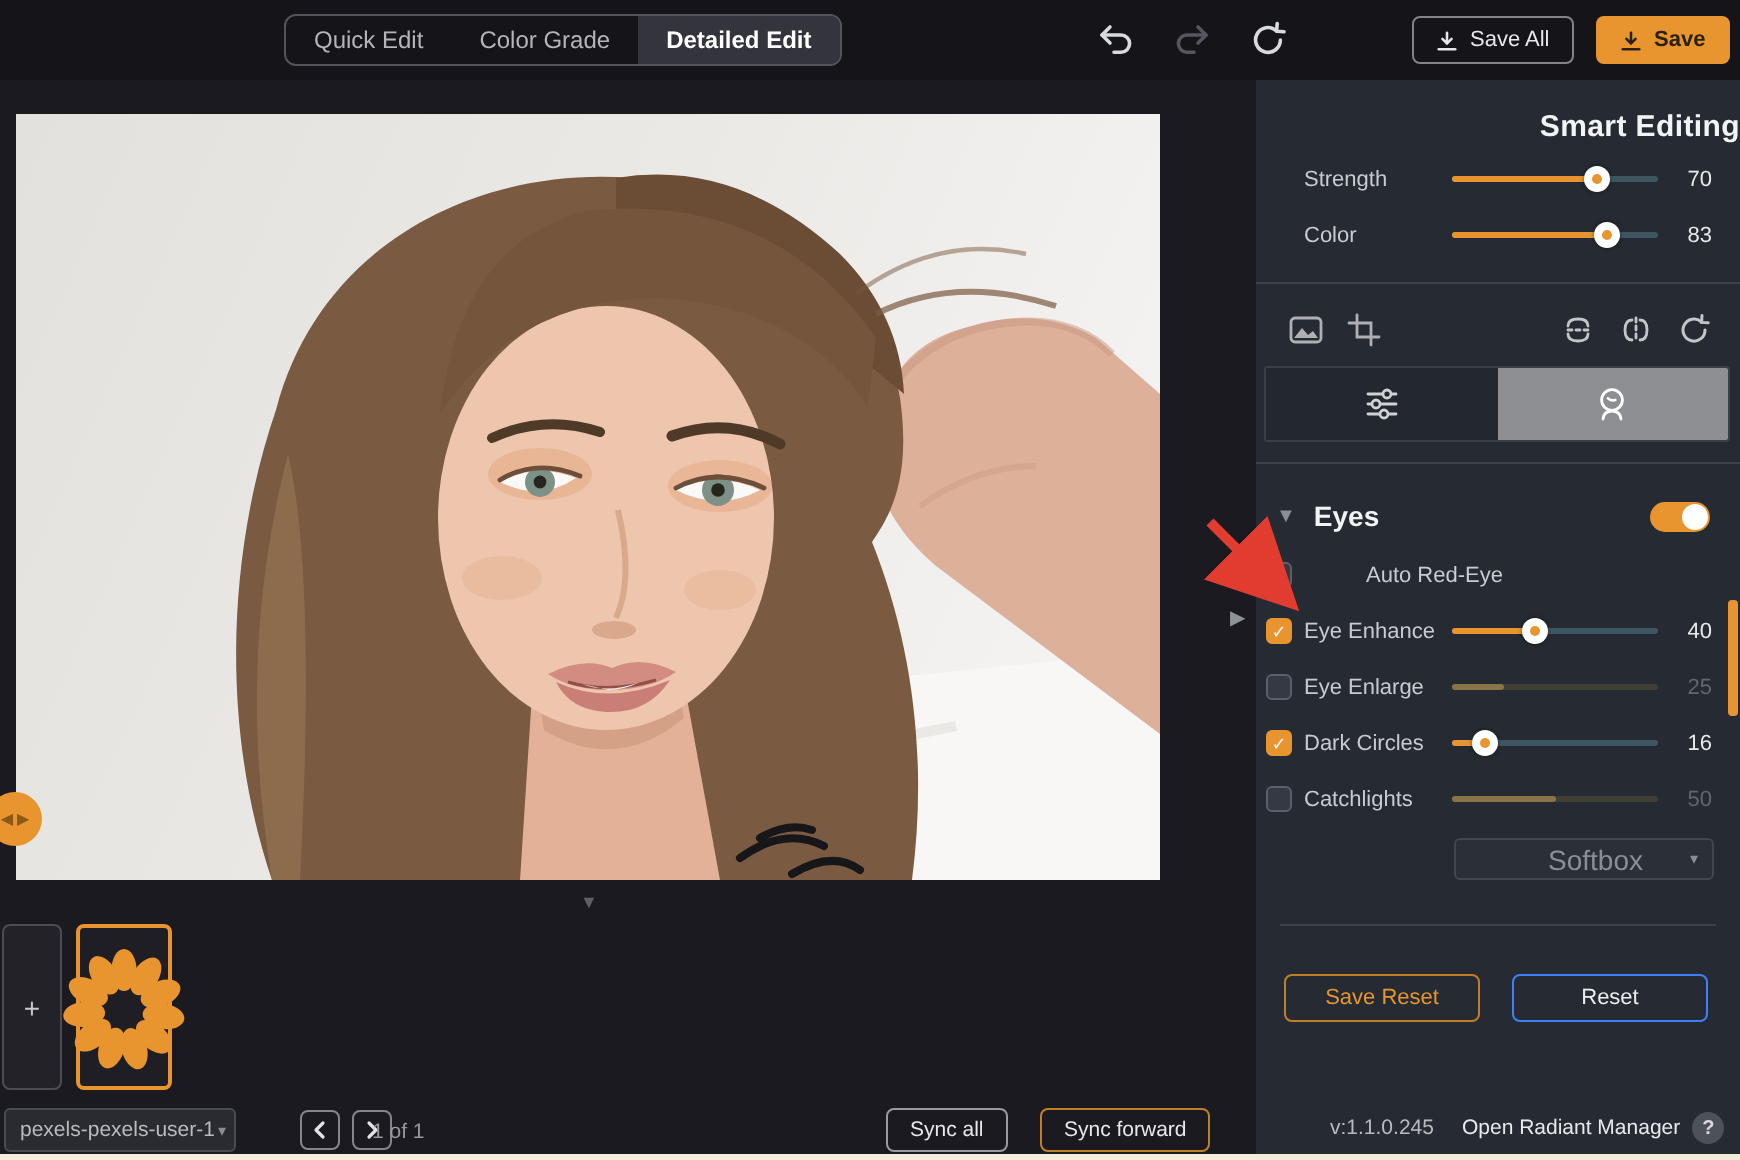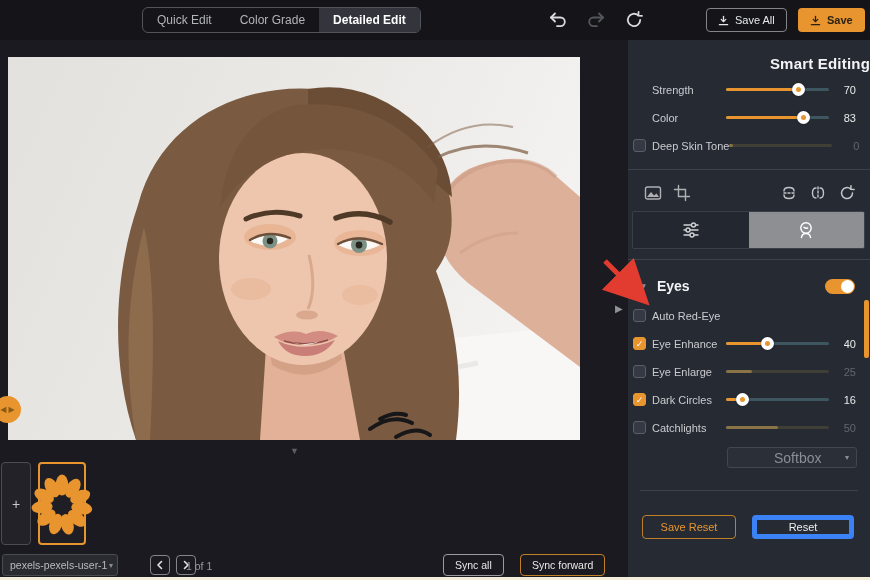--- a/index.html
+++ b/index.html
@@ -87,21 +87,21 @@
   .toggle.on { background:#e8952f; }
   .toggle .knob { position:absolute; left:1px; top:1px; width:13px; height:13px; border-radius:50%; background:#ffffff; }
   .toggle.on .knob { left:16px; }
 
   .dd { display:flex; align-items:center; width:130px; height:21px; margin:9px 0 0 99px; background:#2a2f38; border:1px solid #41464f; border-radius:3px; padding:0 7px 0 10px; cursor:pointer; }
   .dd .ddtext { flex:1; font-size:14px; color:#8a8f96;margin-left:36px; }
   .dd .caret { font-size:8px; color:#8a8f96; }
 
   .actionrow { display:flex; gap:16px; margin:24px 16px 0 14px; }
   .btn-preset { flex:1; height:24px; border:1px solid #c07e28; border-radius:4px; color:#e8952f; font-size:11px; display:flex; align-items:center; justify-content:center; cursor:pointer; }
-  .btn-reset { flex:1; height:24px; border:5px solid #3b82f6; border-radius:4px; color:#eceded; font-size:11px; display:flex; align-items:center; justify-content:center; cursor:pointer; }
+  .btn-reset { flex:1; height:24px; border:1px solid #3b82f6; border-radius:4px; color:#eceded; font-size:11px; display:flex; align-items:center; justify-content:center; cursor:pointer; }
 
   .pfooter { position:absolute; left:0; bottom:8px; width:242px; display:flex; align-items:center; }
   .pver { margin-left:37px; font-size:10.5px; color:#b8babd; }
   .pmgr { margin-left:14px; font-size:10.5px; color:#e7e8ea; cursor:pointer; }
   .phelp { margin-left:6px; width:16px; height:16px; border-radius:50%; background:#4d525a; color:#d9dadd; font-size:10px; font-weight:bold; display:flex; align-items:center; justify-content:center; cursor:pointer; }
 
   .gutter-arrow { position:absolute; left:615px; top:303px; font-size:10px; color:#8f9399; cursor:pointer; z-index:6; }
   .scroll-thumb { position:absolute; left:864px; top:300px; width:5px; height:58px; background:#e8952f; border-radius:2px; z-index:6; cursor:pointer; }
   .red-arrow { position:absolute; left:597px; top:255px; z-index:20; pointer-events:none; }
 </style>
@@ -283,29 +283,20 @@
     <div class="srow">
       <span class="cb ghost"></span>
       <span class="rlabel">Color</span>
       <span class="trackwrap">
           <span class="track"></span>
           <span class="fill" style="width: 75%;"></span>
           <span class="handle" style="left: calc(75% - 6.5px);"></span>
         </span>
       <span class="sval">83</span>
     </div>
-    <div class="srow disabled">
-      <span class="cb"></span>
-      <span class="rlabel">Deep Skin Tone</span>
-      <span class="trackwrap">
-          <span class="track"></span>
-          <span class="fill" style="width: 0%;"></span>
-        </span>
-      <span class="sval">0</span>
-    </div>
 
     <div class="divider div1"></div>
 
     <div class="iconrow">
       <span class="tool-ic">
         <svg viewBox="0 0 18 18">
             <rect x="1.5" y="3" width="15" height="12" rx="2" fill="none" stroke="#aeb0b4" stroke-width="1.4"></rect>
             <path d="M3 13 L7 8 L10 11.5 L12.5 9.5 L15 13 Z" fill="#aeb0b4"></path>
           </svg>
       </span>
@@ -362,21 +353,21 @@
     <div class="divider div2"></div>
 
     <div class="eyes-head">
       <span class="tri">▼</span>
       <span class="etitle">Eyes</span>
       <span class="toggle on">
           <span class="knob"></span>
         </span>
     </div>
 
-    <div class="srow" style="margin-top:11px;">
+    <div class="srow" style="margin-top:11px;gap:31px;">
       <span class="cb"></span>
       <span class="rlabel">Auto Red-Eye</span>
     </div>
     <div class="srow">
       <span class="cb checked">✓</span>
       <span class="rlabel">Eye Enhance</span>
       <span class="trackwrap">
           <span class="track"></span>
           <span class="fill" style="width: 40%;"></span>
           <span class="handle" style="left: calc(40% - 6.5px);"></span>
@@ -417,20 +408,25 @@
       <span class="caret">▾</span>
     </div>
 
     <div class="divider div3"></div>
 
     <div class="actionrow">
       <div class="btn-preset">Save Reset</div>
       <div class="btn-reset">Reset</div>
     </div>
 
+    <div class="pfooter">
+      <span class="pver">v:1.1.0.245</span>
+      <span class="pmgr">Open Radiant Manager</span>
+      <span class="phelp">?</span>
+    </div>
   </div>
 
   <div class="gutter-arrow">▶</div>
 
   <div class="scroll-thumb"></div>
 
   <svg class="red-arrow" width="64" height="58" viewBox="0 0 64 58">
     <defs>
       <marker id="ah" markerWidth="9" markerHeight="9" refX="6" refY="4.5" orient="auto">
         <path d="M0 0 L9 4.5 L0 9 Z" fill="#e23b30"></path>

